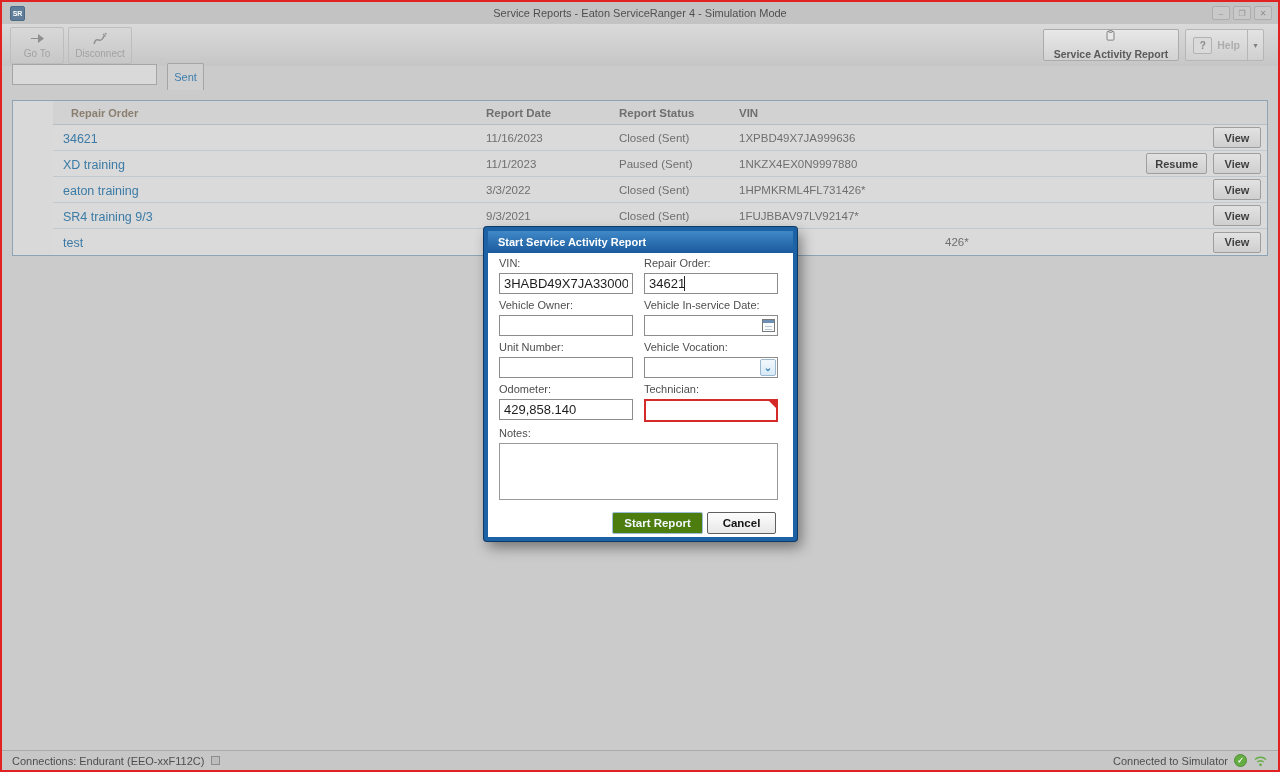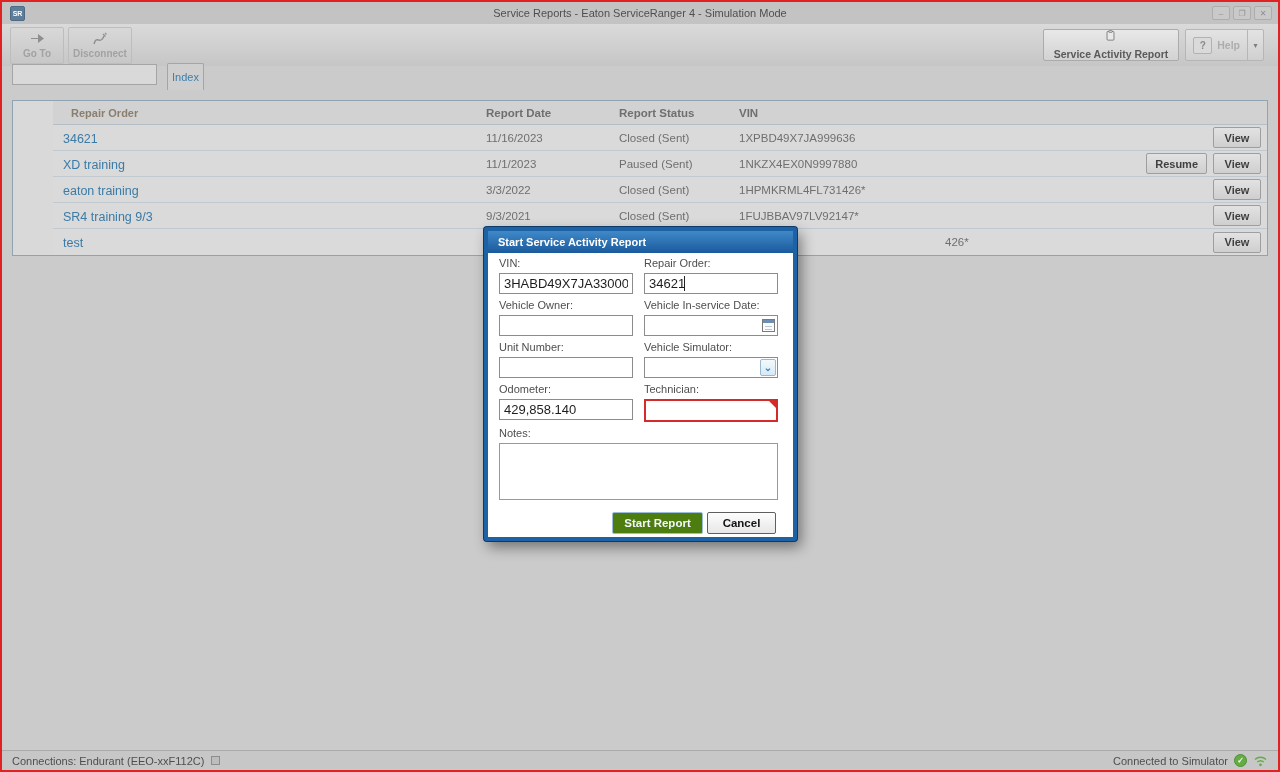--- a/index.html
+++ b/index.html
@@ -18,21 +18,21 @@
   .winbtns { margin-left:auto; margin-right:6px; display:flex; gap:3px; z-index:2; }
   .wbtn { width:18px; height:14px; border:1px solid #adadad; background:#c9c9c9; color:#8f8f8f; font-size:8px;
           display:flex; align-items:center; justify-content:center; border-radius:2px; cursor:default; }
 
   
   .toolbar { position:absolute; left:2px; right:2px; top:24px; height:42px;
              background:linear-gradient(#dadada,#c6c6c6); display:flex; align-items:center; }
   .tbtn { width:54px; height:37px; margin-left:8px; border:1px solid #bdbdbd; border-radius:2px;
           display:flex; flex-direction:column; align-items:center; justify-content:center; gap:2px; background:transparent; }
   .tbtn.wide { width:64px; margin-left:4px; }
-  .tbtn .lbl { font-size:10px; color:#a2a2a2; font-weight:bold; }
+  .tbtn .lbl { font-size:10px; color:#a2a2a2; font-weight:normal; }
   .tb-right { margin-left:auto; margin-right:14px; display:flex; align-items:center; gap:6px; }
   .sar-btn { height:32px; padding:0 10px; display:flex; align-items:center; gap:7px;
              background:linear-gradient(#e8e8e8,#d2d2d2); border:1px solid #ababab; border-radius:2px;flex-direction:column; }
   .sar-btn .lbl { font-size:10.5px; color:#5a5a5a; font-weight:bold; }
   .help-group { height:32px; display:flex; align-items:stretch; border:1px solid #b6b6b6; border-radius:2px; background:linear-gradient(#e3e3e3,#d0d0d0); }
   .help-main { display:flex; align-items:center; gap:5px; padding:0 7px; }
   .help-q { width:19px; height:17px; border:1px solid #b2b2b2; background:#dadada; color:#8a8a8a; font-weight:bold; font-size:10px;
             display:flex; align-items:center; justify-content:center; border-radius:2px; }
   .help-lbl { font-size:10.5px; color:#adadad; font-weight:bold; }
   .help-arrow { width:16px; border-left:1px solid #b6b6b6; display:flex; align-items:center; justify-content:center;
@@ -147,21 +147,21 @@
         <span class="help-lbl">Help</span>
       </div>
       <div class="help-arrow">
         <span>▾</span>
       </div>
     </div>
   </div>
 </div>
 
 <input class="search" value="" style="">
-<div class="tab">Index</div>
+<div class="tab">Sent</div>
 
 <div class="table">
   <div class="thead">
     <div class="c ro">Repair Order</div>
     <div class="c date">Report Date</div>
     <div class="c status">Report Status</div>
     <div class="c vin">VIN</div>
     <div class="c actions"></div>
   </div>
 
@@ -248,21 +248,21 @@
         </div>
       </div>
     </div>
 
     <div class="drow">
       <div class="fgroup">
         <label>Unit Number:</label>
         <input value="" style="">
       </div>
       <div class="fgroup">
-        <label>Vehicle Simulator:</label>
+        <label>Vehicle Vocation:</label>
         <div class="inwrap">
           <input value="" style="">
           <span class="combo-btn">
             <span>⌄</span>
           </span>
         </div>
       </div>
     </div>
 
     <div class="drow">

